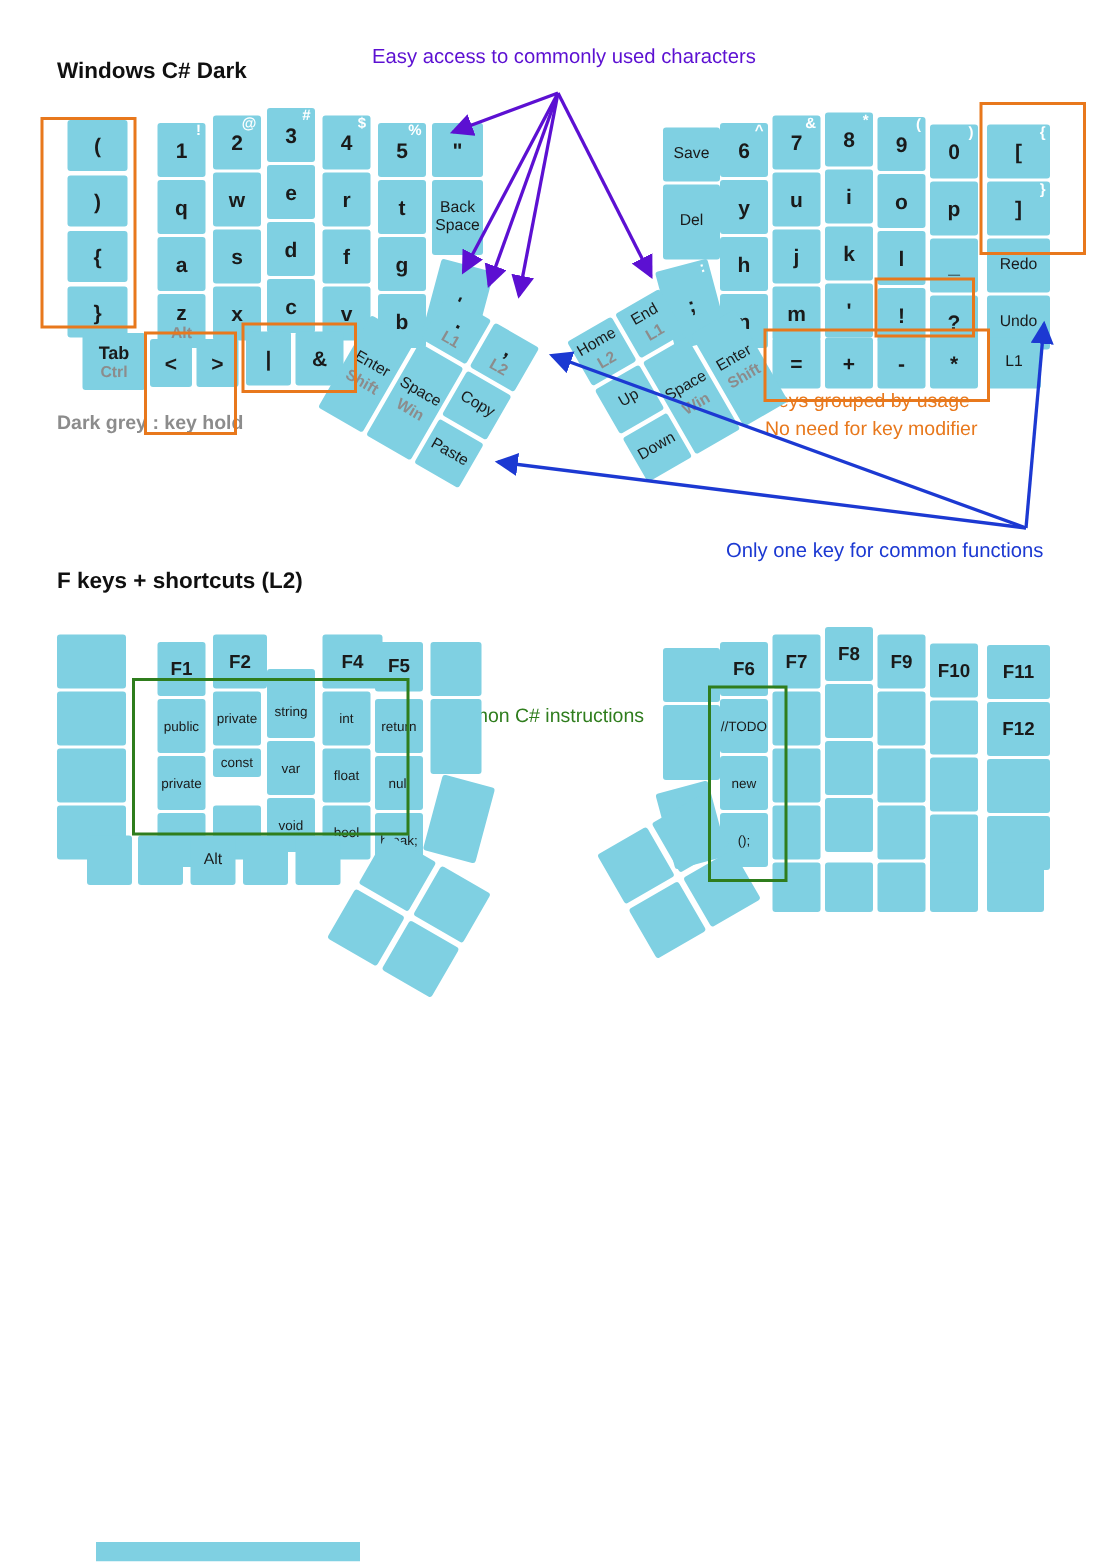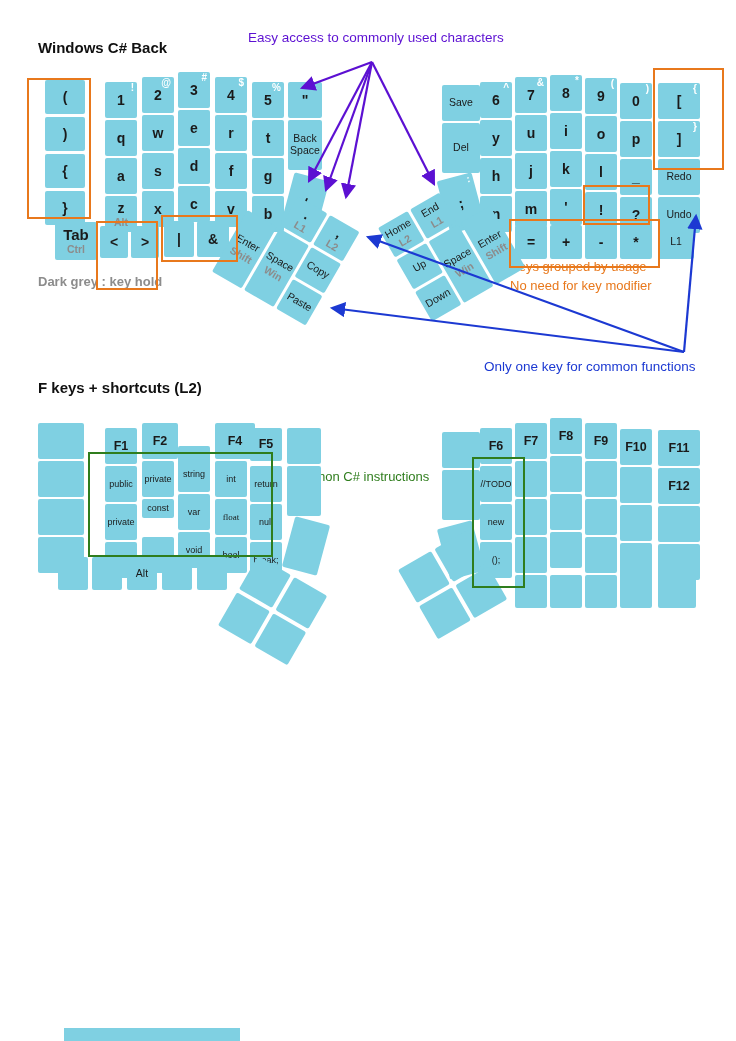--- a/index.html
+++ b/index.html
@@ -7,41 +7,41 @@
        font-family:"Liberation Sans",sans-serif;}
   .abs{position:absolute;white-space:nowrap;}
   .kgroup{position:absolute;transform-origin:0 0;}
   .key{position:absolute;background:var(--key,#7fd0e2);border-radius:2px;
        display:flex;flex-direction:column;align-items:center;justify-content:center;
        color:#1a1a1a;line-height:1;overflow:visible;}
   .klabel{font-weight:bold;font-size:14px;}
   .key.word .klabel{font-weight:400;font-size:10.5px;text-align:center;line-height:1.1;white-space:normal;}
   .key.code .klabel{font-weight:400;font-size:9px;text-align:center;}
   .key.fkey .klabel{font-weight:bold;font-size:12.5px;}
-  .key.tabkey .klabel{font-weight:bold;font-size:15px;}
+  .key.tabkey .klabel{font-weight:bold;font-size:12px;}
   .key .hold{font-weight:bold;font-size:10.5px;color:#8c8c8c;margin-top:2px;}
   .key .sup{position:absolute;top:1px;right:3px;font-weight:bold;font-size:10px;color:#ffffff;line-height:1;}
   .hl{position:absolute;border:2.5px solid;pointer-events:none;}
   .title{font-size:15px;font-weight:bold;color:#101010;}
   .t1{left:38px;top:39px;}
   .t2{left:38px;top:379px;}
   .note{font-size:13px;}
   .ea{left:248px;top:30px;color:var(--purple);font-size:13.5px;}
   .kh{left:38px;top:274px;color:#8c8c8c;font-weight:bold;}
   .gr1{left:510px;top:259px;color:var(--orange);}
   .gr2{left:510px;top:278px;color:var(--orange);}
   .ok{left:484px;top:359px;color:var(--blue);font-size:13.5px;}
   .cs{left:287px;top:469px;color:var(--green);}
   #arrows{position:absolute;left:0;top:0;pointer-events:none;}
   .pagebar{position:absolute;left:64px;top:1028px;width:176px;height:13px;background:var(--key,#7fd0e2);}
 </style>
 </head>
 <body>
 
-<div class="abs title t1">Windows C# Back</div>
+<div class="abs title t1">Windows C# Dark</div>
 <div class="abs note ea">Easy access to commonly used characters</div>
 <div class="abs note kh">Dark grey : key hold</div>
 <div class="abs note gr1">Keys grouped by usage</div>
 <div class="abs note gr2">No need for key modifier</div>
 <div class="abs note ok">Only one key for common functions</div>
 <div class="abs title t2">F keys + shortcuts (L2)</div>
 <div class="abs note cs">Common C# instructions</div>
 
 <div>
     <div class="kgroup" style="left: 0px; top: 0px;">
@@ -339,21 +339,21 @@
       </div>
       <div class="key code" style="left: 178px; top: 532px; width: 32px; height: 36px;">
         <span class="klabel">void</span>
       </div>
       <div class="key fkey" style="left: 215px; top: 423px; width: 40px; height: 36px; text-align: center;">
         <span class="klabel">F4</span>
       </div>
       <div class="key code" style="left: 215px; top: 461px; width: 32px; height: 36px;">
         <span class="klabel">int</span>
       </div>
-      <div class="key code" style="left: 215px; top: 499px; width: 32px; height: 36px; font-family: Liberation Serif, serif;">
+      <div class="key code" style="left: 215px; top: 499px; width: 32px; height: 36px;">
         <span class="klabel">float</span>
       </div>
       <div class="key code" style="left: 215px; top: 537px; width: 32px; height: 36px;">
         <span class="klabel">bool</span>
       </div>
       <div class="key fkey" style="left: 250px; top: 428px; width: 32px; height: 33px;">
         <span class="klabel">F5</span>
       </div>
       <div class="key code" style="left: 250px; top: 466px; width: 32px; height: 36px;">
         <span class="klabel">return</span>

